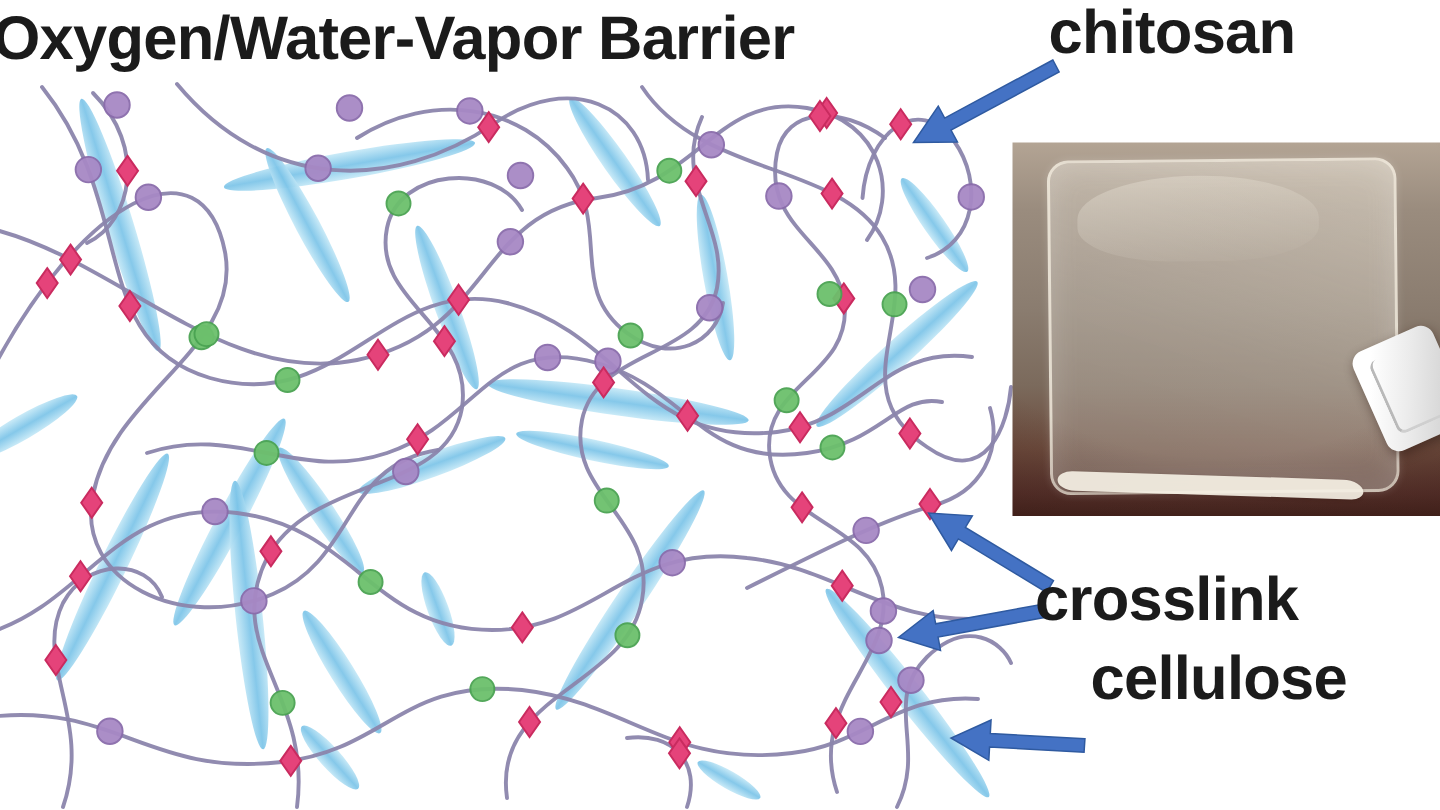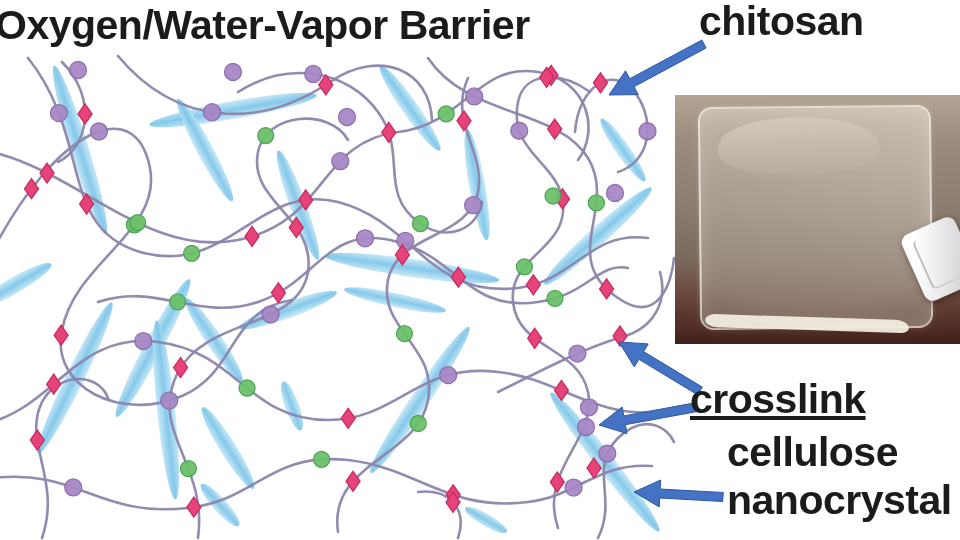--- a/index.html
+++ b/index.html
@@ -12,21 +12,21 @@
   .title{
     position:absolute;left:-5px;top:2px;z-index:3;
     font-size:41px;font-weight:bold;letter-spacing:-0.5px;color:var(--ink);
     white-space:nowrap;
   }
   .lbl{
     position:absolute;z-index:3;font-size:41px;font-weight:bold;
     letter-spacing:-0.5px;color:var(--ink);white-space:nowrap;
   }
   .lbl-chitosan{left:699px;top:-2px;}
-  .lbl-crosslink{left:690px;top:376px;text-decoration:underline;}
+  .lbl-crosslink{left:690px;top:376px;}
   .lbl-cellulose{left:727px;top:428px;line-height:48px;}
   .photo{
     position:absolute;left:675px;top:95px;width:285px;height:249px;z-index:2;
     background:linear-gradient(180deg,
       var(--photo_top) 0%, #9a8c7e 18%, var(--photo_mid) 45%,
       #7b6a5c 65%, var(--photo_low) 82%, var(--photo_dark) 94%, #43231d 100%);
     overflow:hidden;
   }
   .photo::after{
     content:"";position:absolute;inset:0;
@@ -214,16 +214,15 @@
   <div class="photo">
     <div class="film"></div>
     <div class="crinkle"></div>
     <div class="clip"></div>
   </div>
 
   <div class="lbl lbl-crosslink">crosslink</div>
 
   <div class="lbl lbl-cellulose">
     <div>cellulose</div>
-    <div>nanocrystal</div>
   </div>
 
 </div>
 
 </body></html>

